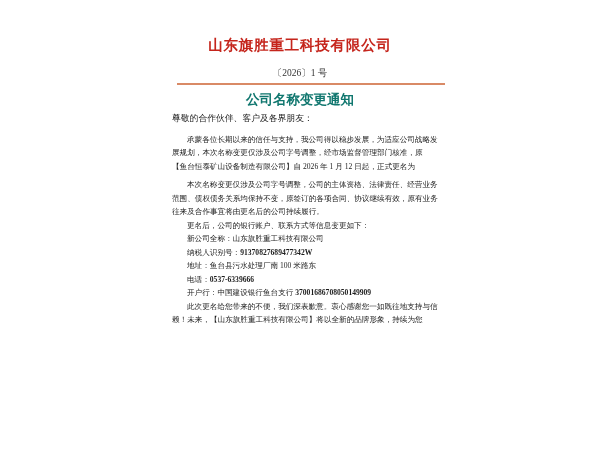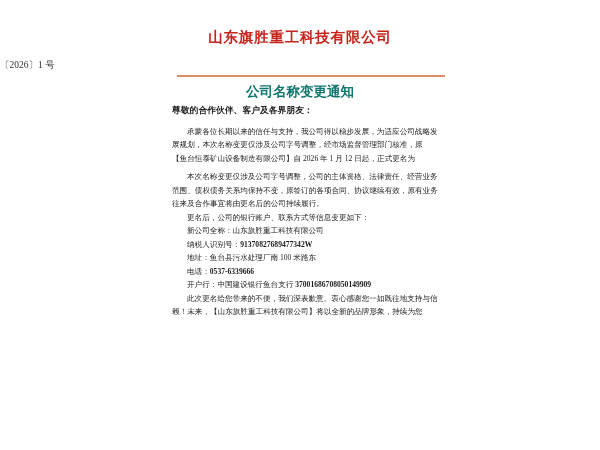--- a/index.html
+++ b/index.html
@@ -1,30 +1,30 @@
 <!DOCTYPE html>
 <html><head>
 <meta charset="utf-8">
 <style>
   html,body{margin:0;padding:0;background:#ffffff;}
   .page{position:relative;width:600px;height:322px;background:#fff;overflow:hidden;
-        font-family:"Liberation Serif","DejaVu Serif",serif;color:#1c1c1c;}
+        font-family:"Liberation Serif","DejaVu Serif",serif;color:#1c1c1c;margin-top:8px;}
   .head-company{position:absolute;top:28px;left:0;width:600px;text-align:center;
         font-size:14.5px;font-weight:700;letter-spacing:0.8px;color:#c5251c;}
-  .doc-no{position:absolute;top:59px;left:0;width:600px;
+  .doc-no{position:absolute;top:59px;left:0;width:600px;text-align:center;
         font-size:9.5px;color:#333;}
   .head-rule{position:absolute;top:75px;left:177px;width:268px;height:1.5px;background:#d98a66;}
   .notice-title{position:absolute;top:83px;left:0;width:600px;text-align:center;
         font-size:13.5px;font-weight:700;color:#0f766e;}
   .body{position:absolute;top:104px;left:172px;width:268px;font-size:7.6px;
         line-height:13.5px;color:#1c1c1c;}
   .ln{white-space:nowrap;}
   .ind{padding-left:15px;}
   .b{font-weight:400;}
-  .greet{font-size:8.8px;font-weight:700;margin-bottom:7px;}
+  .greet{font-size:8.8px;font-weight:400;margin-bottom:7px;}
   .gap6{margin-top:6px;}
   .gap5{margin-top:5px;}
   .gap3{margin-top:3px;}
   .vb{font-weight:700;}
   .sig{position:absolute;top:394px;right:170px;text-align:right;}
   .sig-company{font-size:9px;font-weight:700;letter-spacing:0.3px;white-space:nowrap;}
   .sig-date{font-size:8.5px;margin-top:10px;white-space:nowrap;}
   .seal{position:absolute;left:346px;top:375px;width:64px;height:64px;opacity:0.88;}
 </style>
 </head>

